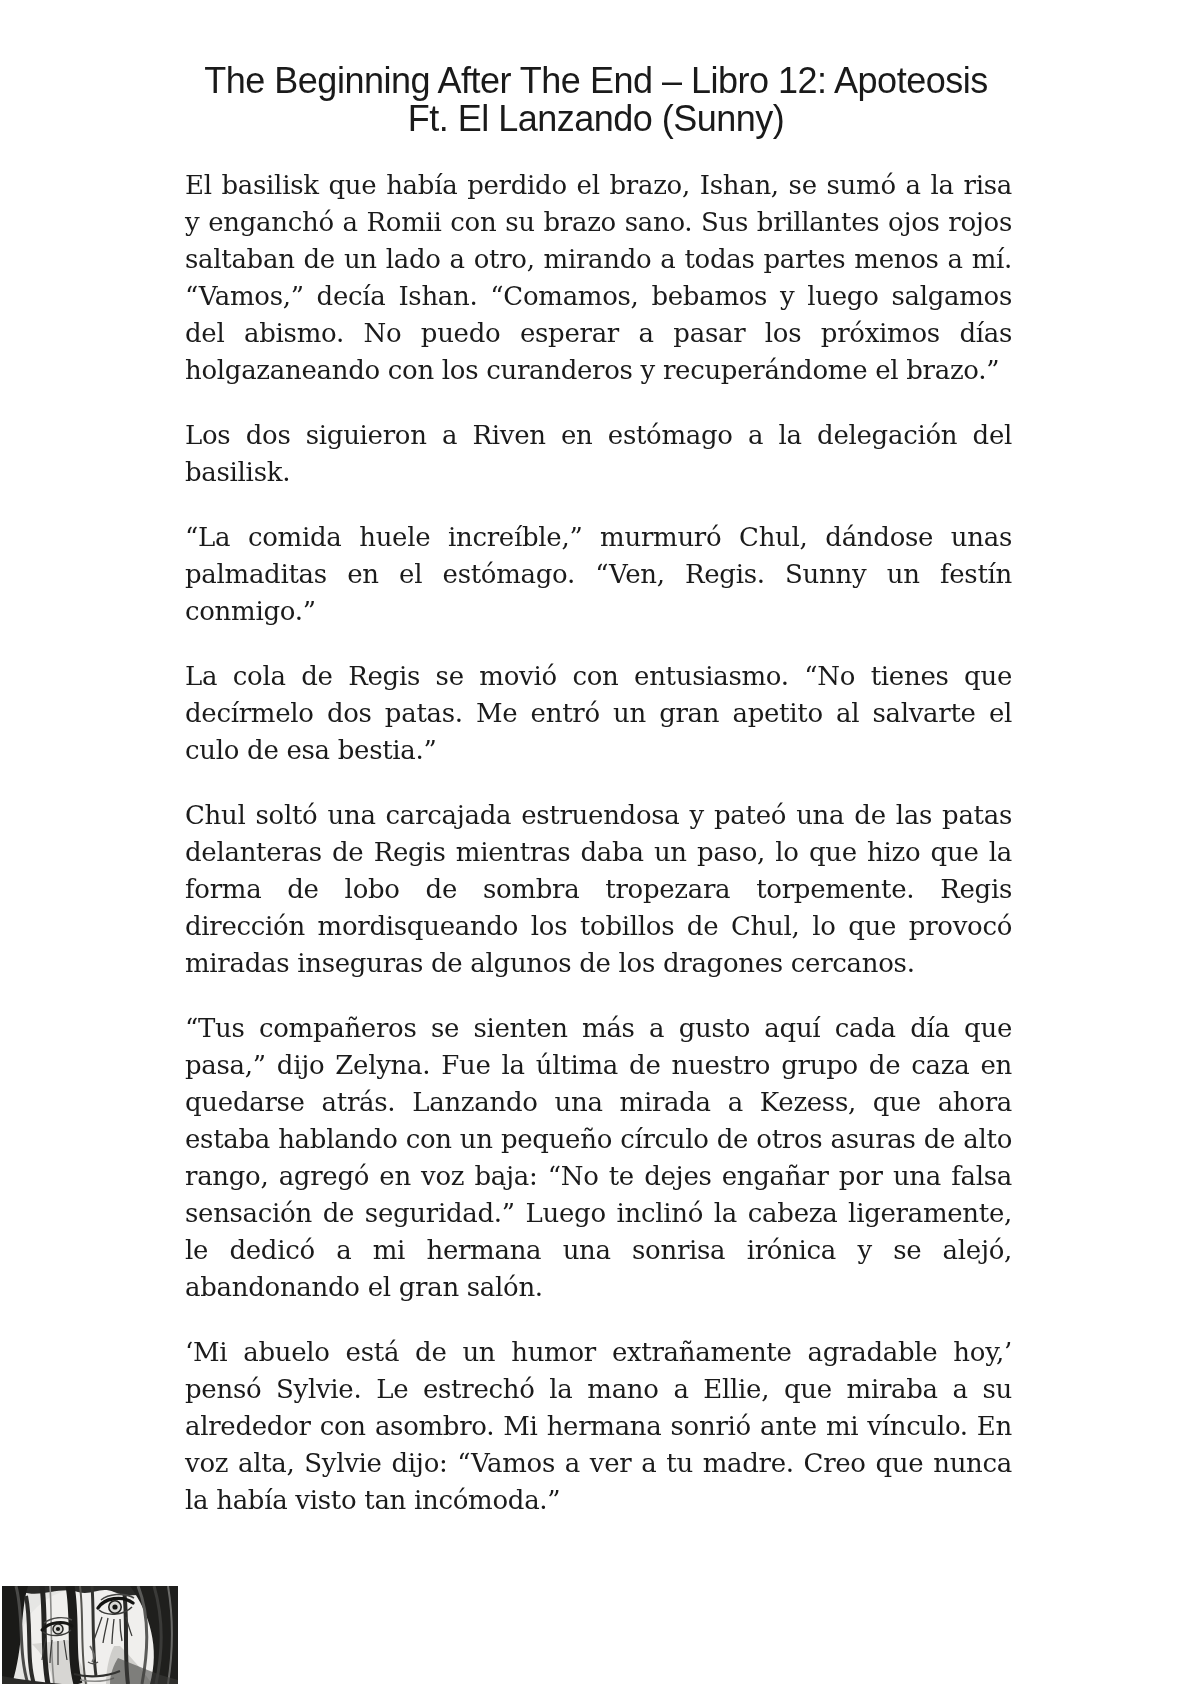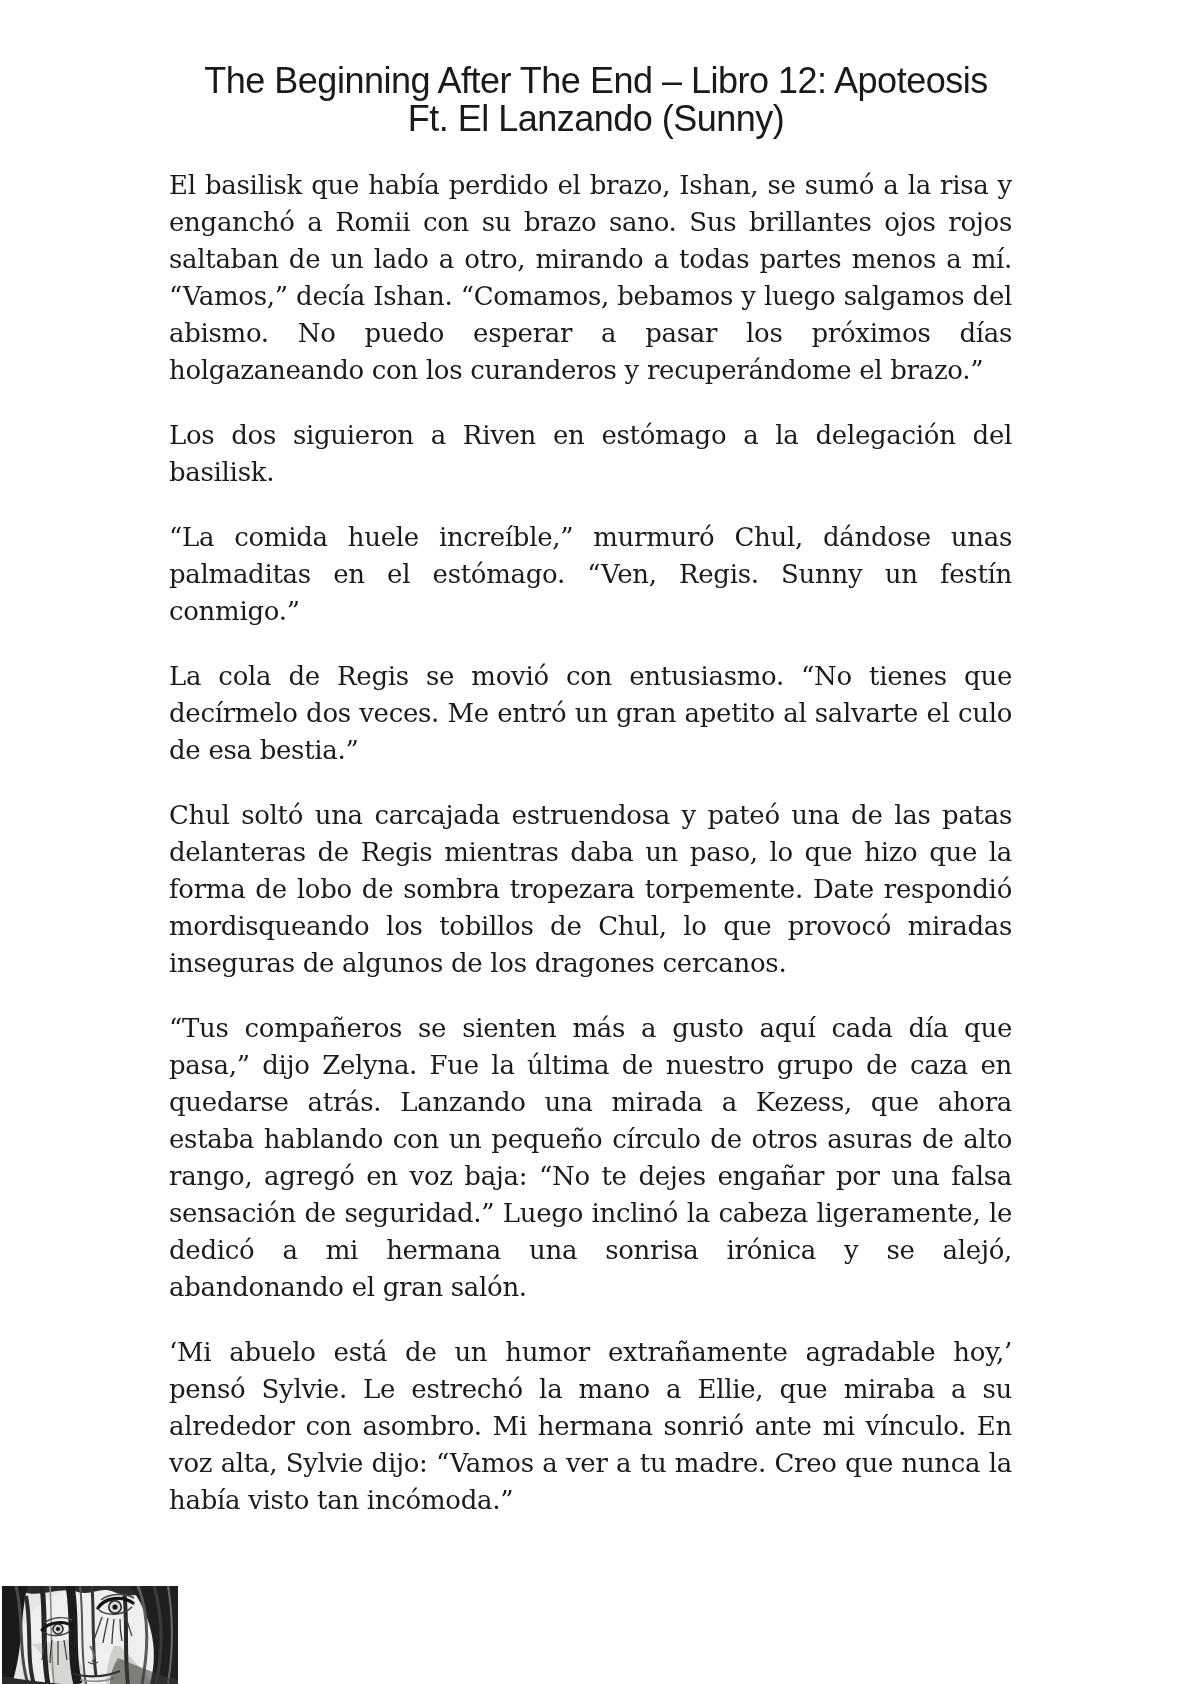--- a/index.html
+++ b/index.html
@@ -25,21 +25,21 @@
     font-size: 36px;
     line-height: 38px;
     font-weight: 400;
     letter-spacing: -0.5px;
   }
   .content {
     margin: 29px 180px 0 169px; 
     font-family: "DejaVu Serif", serif;
   }
   .content p {
-    margin: 0 0 28px 0;
+    margin: 0 0 28px 16px;
     font-size: 26px;
     line-height: 37px;
     text-align: justify;
     letter-spacing: -0.3px;
     color: #1b1b1b;
   }
   .footer-art {
     position: absolute;
     left: 2px;
     bottom: 0;
@@ -55,22 +55,22 @@
 
   <div class="title-block">
     <div class="title-line">The Beginning After The End – Libro 12: Apoteosis</div>
     <div class="title-line">Ft. El Lanzando (Sunny)</div>
   </div>
 
   <div class="content">
     <p>El basilisk que había perdido el brazo, Ishan, se sumó a la risa y enganchó a Romii con su brazo sano. Sus brillantes ojos rojos saltaban de un lado a otro, mirando a todas partes menos a mí. “Vamos,” decía Ishan. “Comamos, bebamos y luego salgamos del abismo. No puedo esperar a pasar los próximos días holgazaneando con los curanderos y recuperándome el brazo.”</p>
     <p>Los dos siguieron a Riven en estómago a la delegación del basilisk.</p>
     <p>“La comida huele increíble,” murmuró Chul, dándose unas palmaditas en el estómago. “Ven, Regis. Sunny un festín conmigo.”</p>
-    <p>La cola de Regis se movió con entusiasmo. “No tienes que decírmelo dos veces. Me entró un gran apetito al salvarte el culo de esa bestia.”</p>
-    <p>Chul soltó una carcajada estruendosa y pateó una de las patas delanteras de Regis mientras daba un paso, lo que hizo que la forma de lobo de sombra tropezara torpemente. Date respondió mordisqueando los tobillos de Chul, lo que provocó miradas inseguras de algunos de los dragones cercanos.</p>
+    <p>La cola de Regis se movió con entusiasmo. “No tienes que decírmelo dos patas. Me entró un gran apetito al salvarte el culo de esa bestia.”</p>
+    <p>Chul soltó una carcajada estruendosa y pateó una de las patas delanteras de Regis mientras daba un paso, lo que hizo que la forma de lobo de sombra tropezara torpemente. Regis dirección mordisqueando los tobillos de Chul, lo que provocó miradas inseguras de algunos de los dragones cercanos.</p>
     <p>“Tus compañeros se sienten más a gusto aquí cada día que pasa,” dijo Zelyna. Fue la última de nuestro grupo de caza en quedarse atrás. Lanzando una mirada a Kezess, que ahora estaba hablando con un pequeño círculo de otros asuras de alto rango, agregó en voz baja: “No te dejes engañar por una falsa sensación de seguridad.” Luego inclinó la cabeza ligeramente, le dedicó a mi hermana una sonrisa irónica y se alejó, abandonando el gran salón.</p>
     <p>‘Mi abuelo está de un humor extrañamente agradable hoy,’ pensó Sylvie. Le estrechó la mano a Ellie, que miraba a su alrededor con asombro. Mi hermana sonrió ante mi vínculo. En voz alta, Sylvie dijo: “Vamos a ver a tu madre. Creo que nunca la había visto tan incómoda.”</p>
   </div>
 
   <svg class="footer-art" viewBox="0 0 176 98" xmlns="http://www.w3.org/2000/svg" aria-hidden="true">
 
     <rect x="0" y="0" width="176" height="98" fill="#e6e6e4"></rect>
     <ellipse cx="92" cy="58" rx="74" ry="58" fill="#f0efed"></ellipse>
 
     <path d="M30,58 C42,70 52,86 50,98 L86,98 C80,80 74,64 66,54 Z" fill="#d7d6d3"></path>

